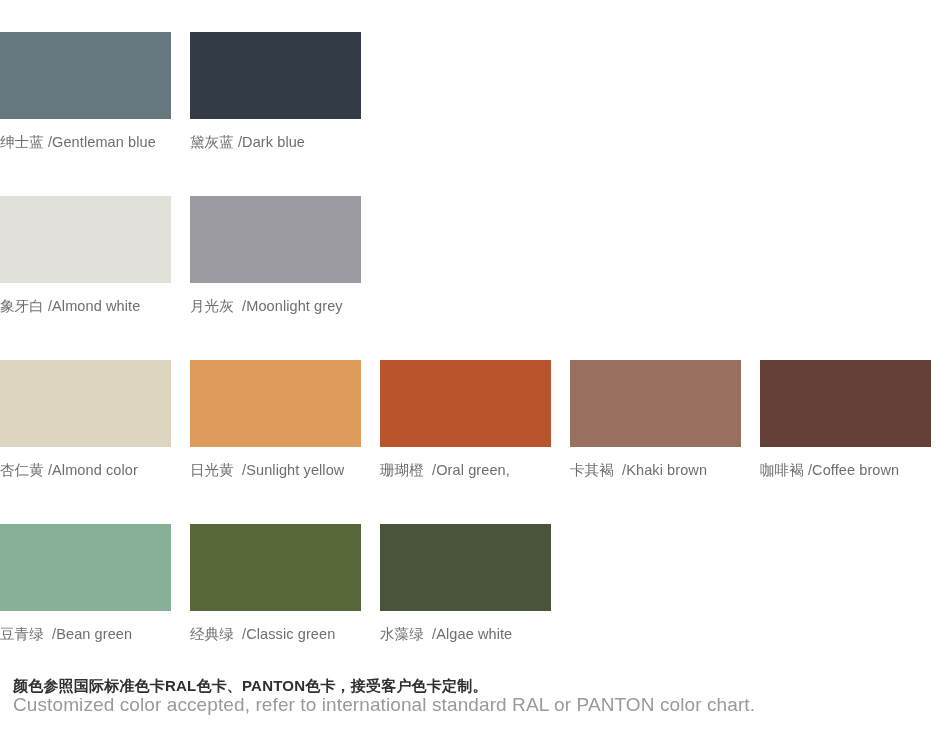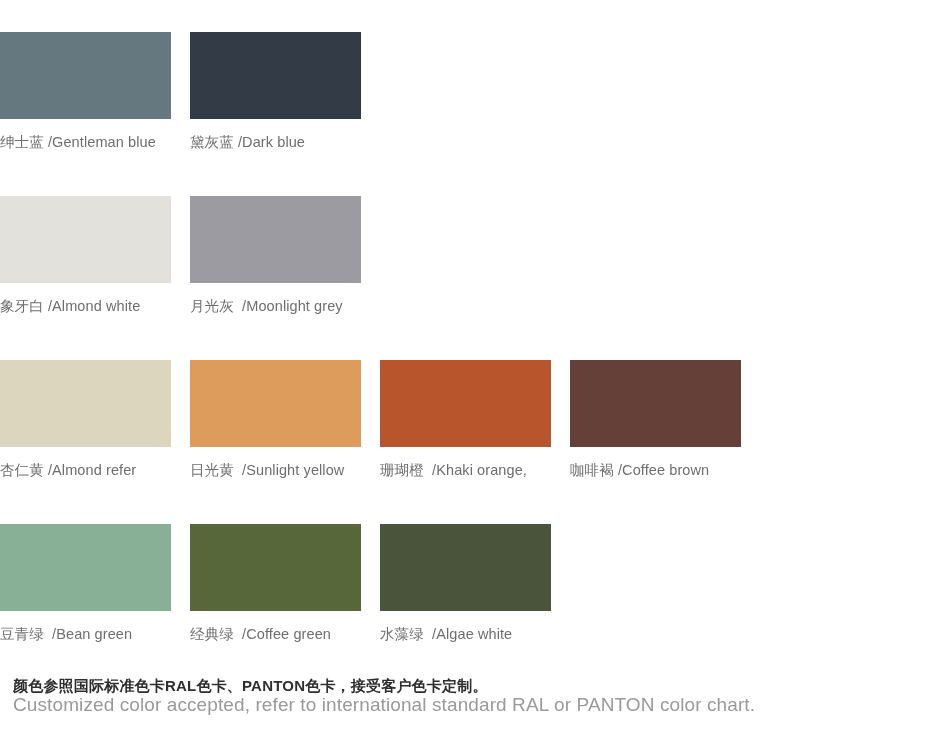--- a/index.html
+++ b/index.html
@@ -103,43 +103,47 @@
           <div class="swatch-label"><span class="cn">象牙白</span><span style="white-space: pre;"> </span><span class="en">/Almond white</span></div>
         </div>
         <div class="swatch-cell">
           <div class="swatch-chip" style="background-color: rgb(155, 155, 161);"></div>
           <div class="swatch-label"><span class="cn">月光灰</span><span style="white-space: pre;">  </span><span class="en">/Moonlight grey</span></div>
         </div>
       </div>
       <div class="swatch-row">
         <div class="swatch-cell">
           <div class="swatch-chip" style="background-color: rgb(221, 214, 191);"></div>
-          <div class="swatch-label"><span class="cn">杏仁黄</span><span style="white-space: pre;"> </span><span class="en">/Almond refer</span></div>
+          <div class="swatch-label"><span class="cn">杏仁黄</span><span style="white-space: pre;"> </span><span class="en">/Almond color</span></div>
         </div>
         <div class="swatch-cell">
           <div class="swatch-chip" style="background-color: rgb(221, 155, 92);"></div>
           <div class="swatch-label"><span class="cn">日光黄</span><span style="white-space: pre;">  </span><span class="en">/Sunlight yellow</span></div>
         </div>
         <div class="swatch-cell">
           <div class="swatch-chip" style="background-color: rgb(185, 85, 44);"></div>
-          <div class="swatch-label"><span class="cn">珊瑚橙</span><span style="white-space: pre;">  </span><span class="en">/Khaki orange,</span></div>
+          <div class="swatch-label"><span class="cn">珊瑚橙</span><span style="white-space: pre;">  </span><span class="en">/Oral green,</span></div>
+        </div>
+        <div class="swatch-cell">
+          <div class="swatch-chip" style="background-color: rgb(153, 112, 95);"></div>
+          <div class="swatch-label"><span class="cn">卡其褐</span><span style="white-space: pre;">  </span><span class="en">/Khaki brown</span></div>
         </div>
         <div class="swatch-cell">
           <div class="swatch-chip" style="background-color: rgb(101, 64, 56);"></div>
           <div class="swatch-label"><span class="cn">咖啡褐</span><span style="white-space: pre;"> </span><span class="en">/Coffee brown</span></div>
         </div>
       </div>
       <div class="swatch-row">
         <div class="swatch-cell">
           <div class="swatch-chip" style="background-color: rgb(136, 176, 150);"></div>
           <div class="swatch-label"><span class="cn">豆青绿</span><span style="white-space: pre;">  </span><span class="en">/Bean green</span></div>
         </div>
         <div class="swatch-cell">
           <div class="swatch-chip" style="background-color: rgb(87, 103, 58);"></div>
-          <div class="swatch-label"><span class="cn">经典绿</span><span style="white-space: pre;">  </span><span class="en">/Coffee green</span></div>
+          <div class="swatch-label"><span class="cn">经典绿</span><span style="white-space: pre;">  </span><span class="en">/Classic green</span></div>
         </div>
         <div class="swatch-cell">
           <div class="swatch-chip" style="background-color: rgb(73, 84, 59);"></div>
           <div class="swatch-label"><span class="cn">水藻绿</span><span style="white-space: pre;">  </span><span class="en">/Algae white</span></div>
         </div>
       </div>
     </div>
 
   <div class="footer">
     <div class="footer-cn">颜色参照国际标准色卡RAL色卡、PANTON色卡，接受客户色卡定制。</div>

